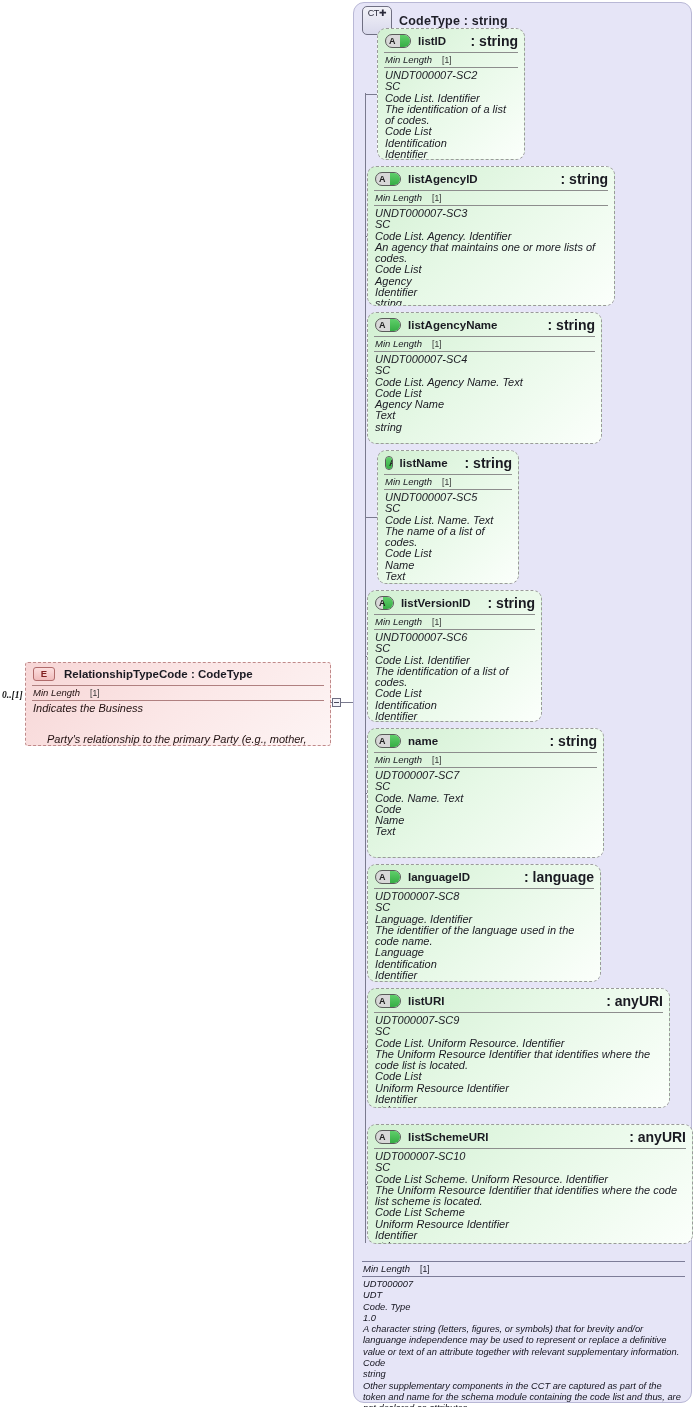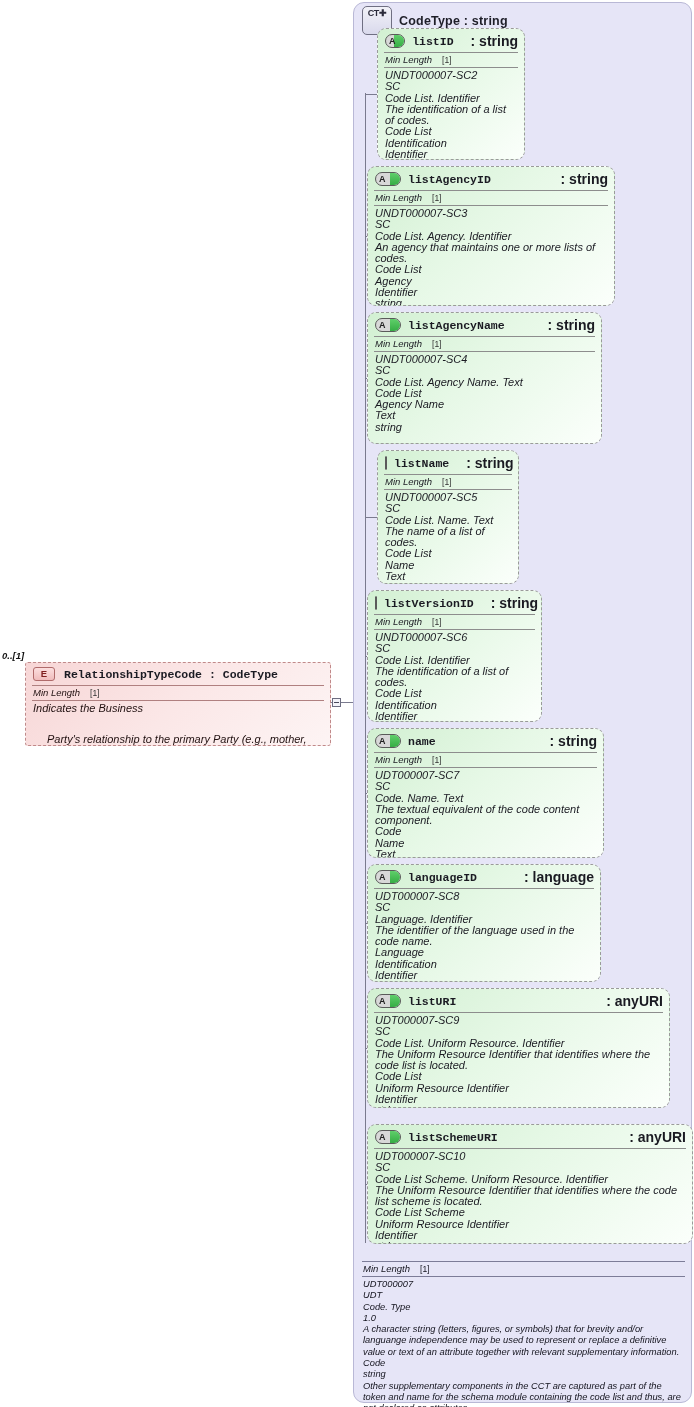--- a/index.html
+++ b/index.html
@@ -32,21 +32,21 @@
   }
   #ct-header .ct-badge {
     display: inline-block;
     box-sizing: border-box;
     width: 30px; height: 29px;
     border: 1px solid #6f6f82;
     border-radius: 5px;
     background: linear-gradient(#f2f2f8, #d9d9ec);
     font-size: 9px; line-height: 13px;
     text-align: center;
-    font-weight: bold;
+    font-weight: normal;
     color: #2a2a3a;
     letter-spacing: -0.3px;
   }
   #ct-header .ct-title {
     font-size: 12.5px;
     font-weight: bold;
     color: #1e1e28;
     letter-spacing: 0.2px;
   }
 
@@ -87,21 +87,20 @@
     left: 3px; top: 0;
     font-size: 9px; line-height: 13px;
     font-weight: bold;
     color: #222;
     z-index: 2;
   }
   .attr-name {
     font-size: 11.5px;
     font-weight: bold;
     color: #1a1a22;
-    font-family: Liberation Mono, monospace;
   }
   .attr-type {
     font-size: 14px;
     font-weight: bold;
     color: #1a1a22;
   }
   .attr-sep {
     height: 1px;
     background: #8d8d8d;
     margin: 0 6px;
@@ -152,25 +151,26 @@
     font-weight: bold;
     color: #802020;
   }
   #elem-box .attr-head { padding: 4px 6px 4px 7px; gap: 9px;}
   #elem-box .attr-name { font-size: 11.5px; text-align: center; }
   #elem-box .attr-sep { background: #b08080; }
   #elem-box .attr-minlen { color: #201010; }
   #elem-box .attr-lines { color: #201010; }
   #card-label {
     position: absolute;
-    left: 2px; top: 650px;
+    left: 2px; top: 690px;
     font-size: 9.5px;
     font-style: italic;
     font-weight: bold;
     color: #111;
+    font-family: Liberation Serif, serif;
   }
 
   
   #ct-footer {
     position: absolute;
     left: 4px; top: 1258px;
     width: 331px;
   }
   #ct-footer .f-sep { height: 1px; background: #7c7c98; margin: 0 4px; }
   #ct-footer .f-minlen {
@@ -384,21 +384,20 @@
         <div class="attr-sep"></div>
         <div class="attr-minlen">
           <span>Min Length</span>
           <span class="card">[1]</span>
         </div>
         <div class="attr-sep"></div>
         <div class="attr-lines">
           <div>UDT000007-SC7</div>
           <div>SC</div>
           <div>Code. Name. Text</div>
-          <div>The textual equivalent of the code content component.</div>
           <div>Code</div>
           <div>Name</div>
           <div>Text</div>
         </div>
       </div>
       <div class="conn conn-h" style="left: 11px; top: 790px; width: 2px;"></div>
       <div class="attr-box" style="left: 13px; top: 861px; width: 234px; height: 118px;">
         <div class="attr-head">
           <span class="a-badge">
             <span>A</span>

